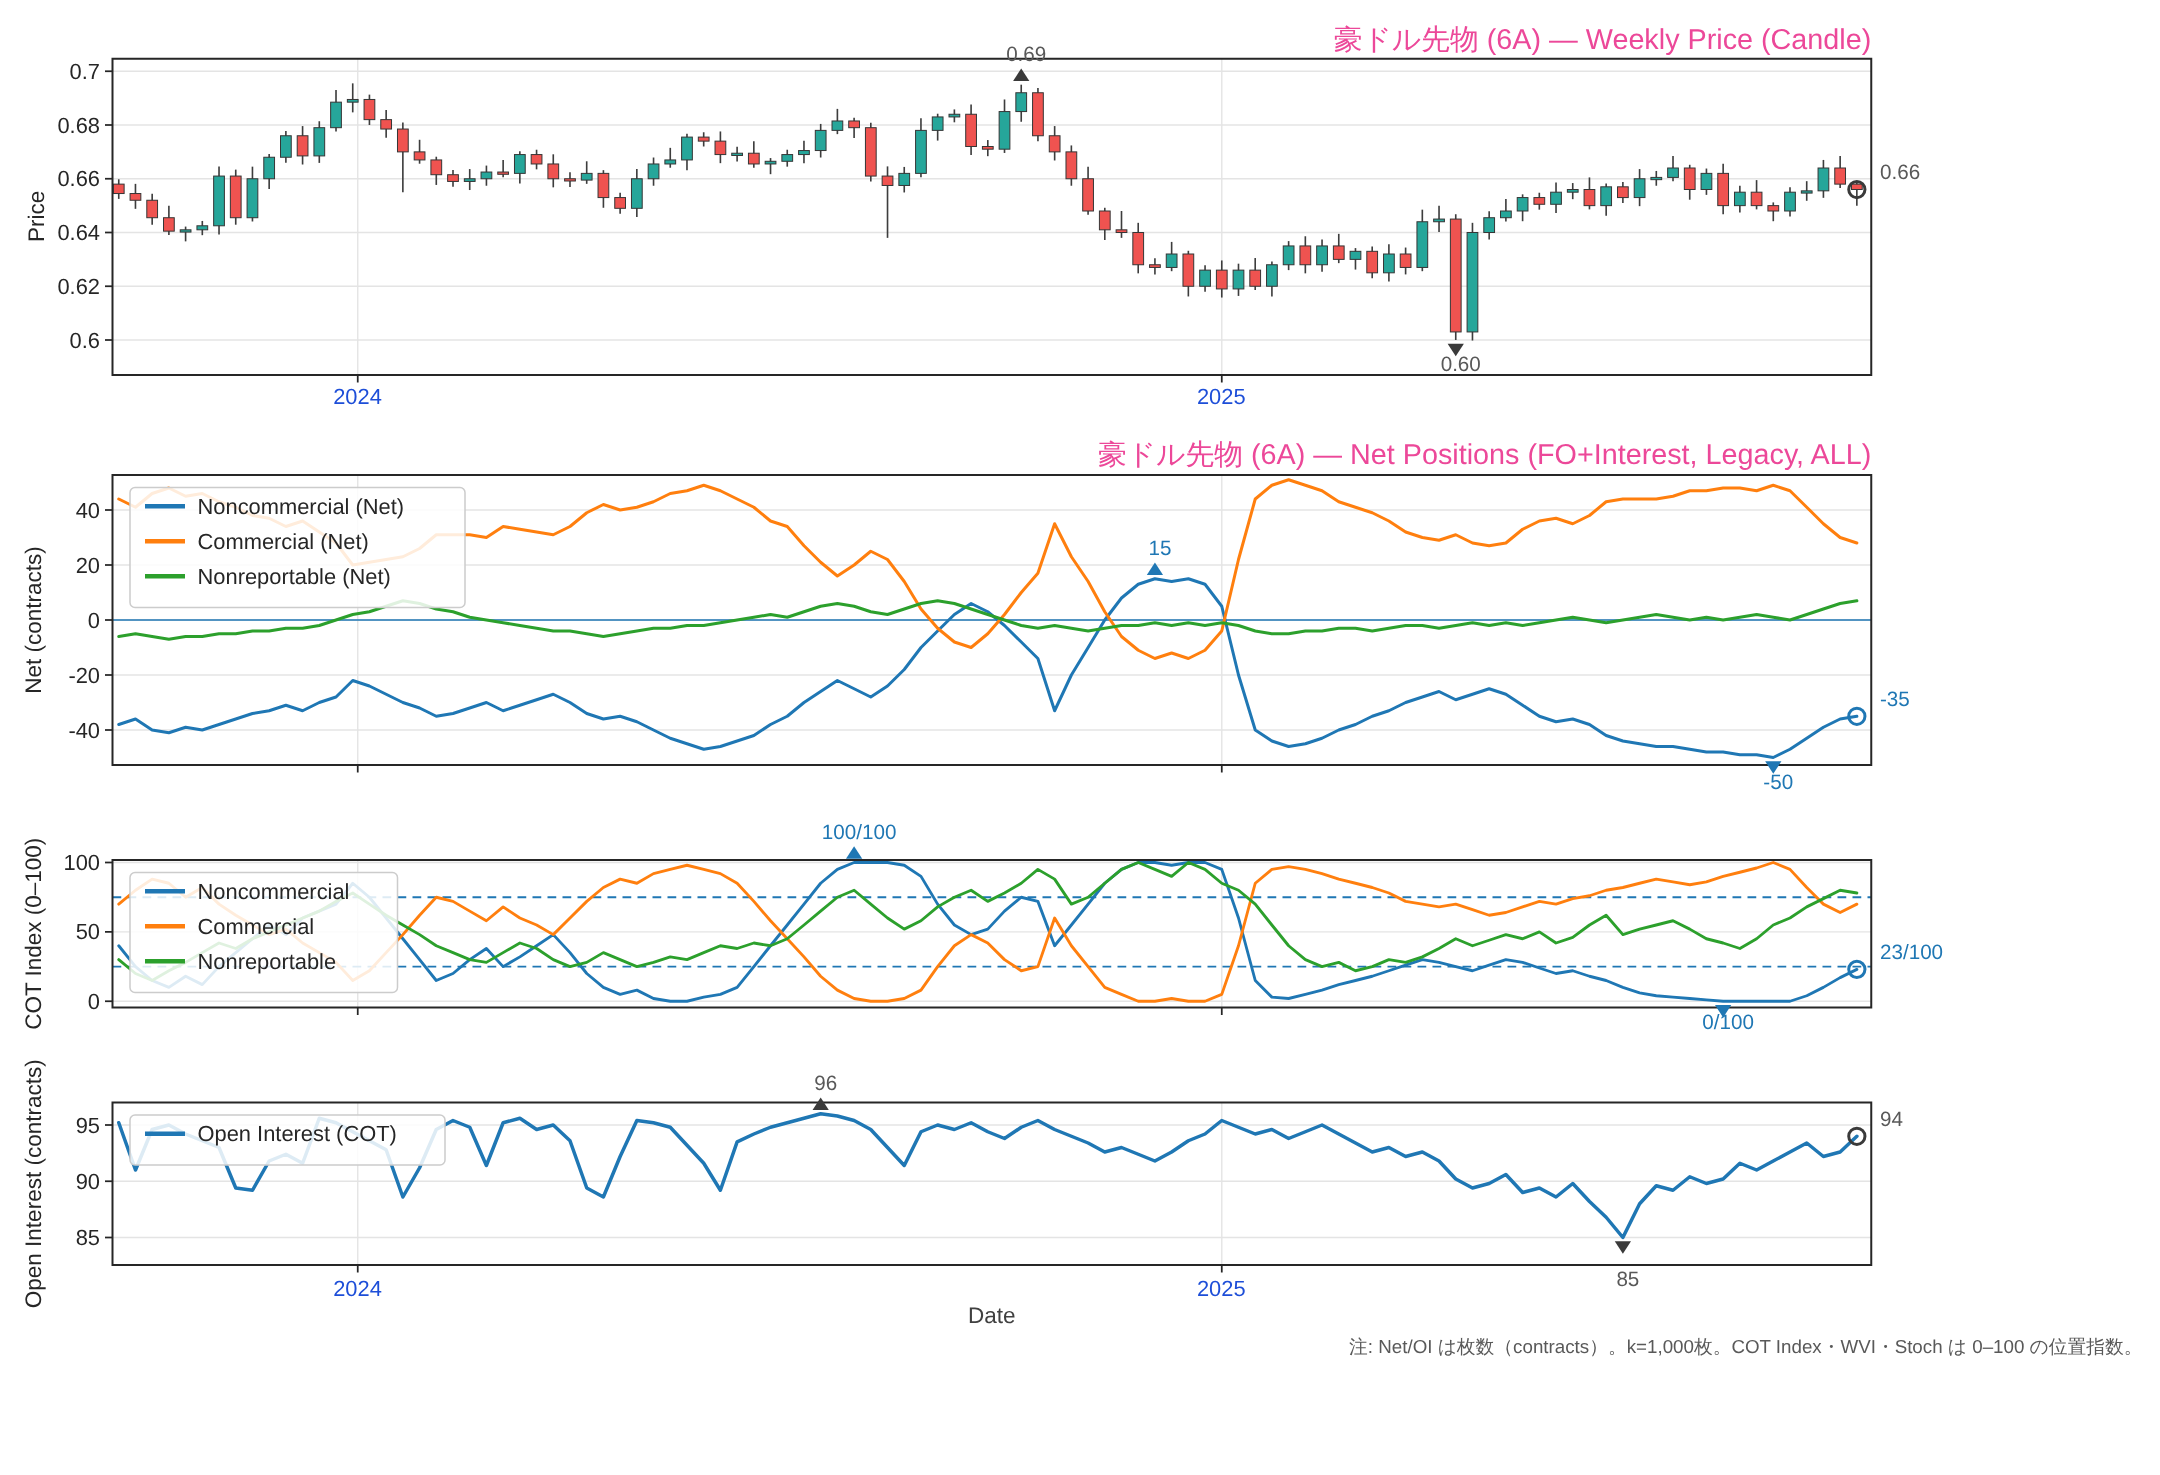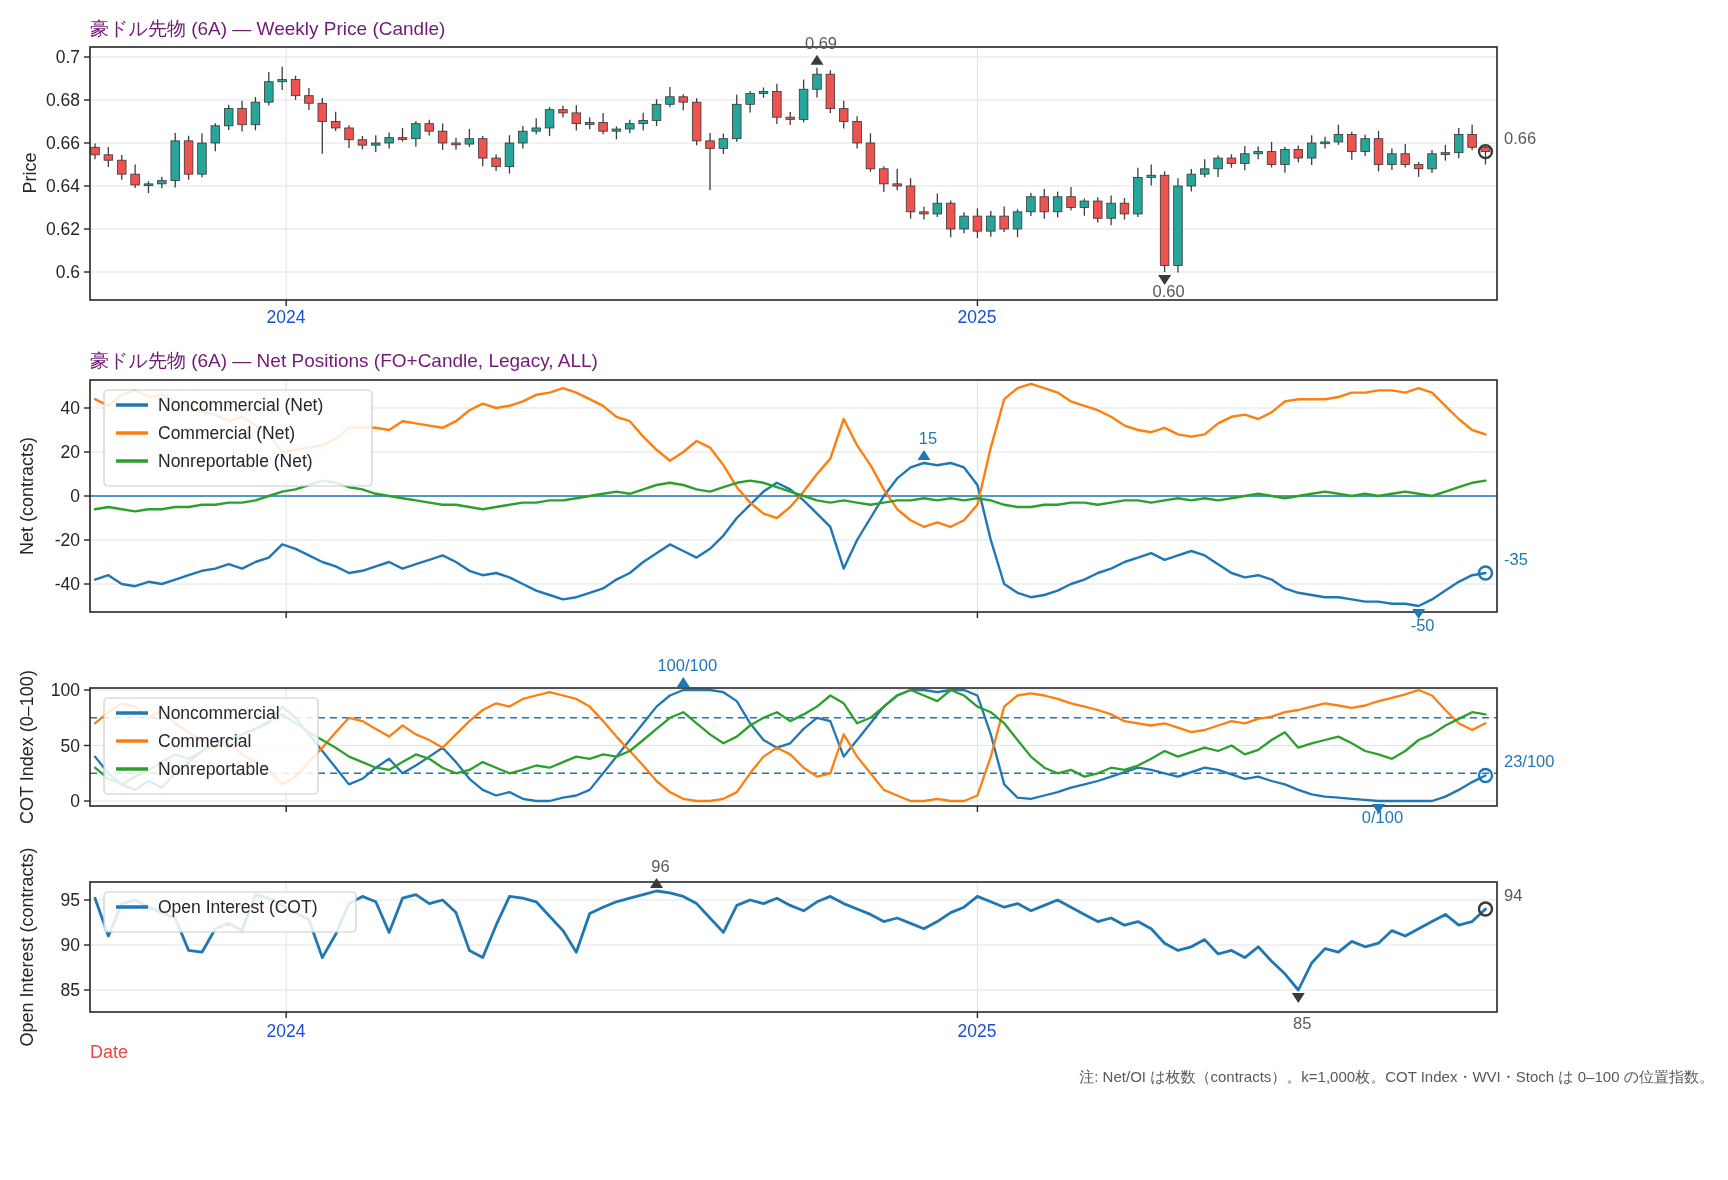--- a/index.html
+++ b/index.html
@@ -1,22 +1,22 @@
 <!DOCTYPE html>
 <html><head>
 <meta charset="utf-8">
 <style>
   html,body{margin:0;padding:0;background:#ffffff;}
   .fig{position:relative;width:1728px;height:1180px;background:#ffffff;
        font-family:"Liberation Sans",sans-serif;color:#262626;overflow:hidden;}
-  .title{position:absolute;left:90px;width:1407px;text-align:left;font-size:19px;color:#701a75;}
+  .title{position:absolute;left:90px;width:1407px;text-align:right;font-size:23px;color:#ec4899;}
   .ylab{position:absolute;transform:translate(-50%,-50%) rotate(-90deg);white-space:nowrap;
         font-size:18px;color:#262626;}
   .xtick{position:absolute;transform:translateX(-50%);font-size:17.5px;color:#1d4ed8;}
-  .xlabel{position:absolute;left:90px;width:1407px;font-size:18px;color:#ef4444;}
+  .xlabel{position:absolute;left:90px;width:1407px;text-align:center;font-size:18px;color:#404040;}
   .note{position:absolute;right:14px;font-size:15px;color:#595959;white-space:nowrap;}
   svg{position:absolute;left:0;top:0;}
   svg text{font-family:"Liberation Sans",sans-serif;}
 </style>
 </head>
 <body>
 
 <div class="fig">
   <svg id="chart-svg" width="1728" height="1180" viewBox="0 0 1728 1180">
       <g>
@@ -387,21 +387,21 @@
           <text x="1302.3" y="1029" font-size="16.5" fill="#595959" text-anchor="middle">85</text>
         </g>
         <g>
           <circle cx="1485.48" cy="909" r="6.5" fill="none" stroke="#3a3a3a" stroke-width="2.4"></circle>
           <text x="1504" y="901" font-size="16.5" fill="#595959" text-anchor="start">94</text>
         </g>
       </g>
     </svg>
 
   <div class="title" style="top:16px;">豪ドル先物 (6A) — Weekly Price (Candle)</div>
-  <div class="title" style="top:348px;">豪ドル先物 (6A) — Net Positions (FO+Candle, Legacy, ALL)</div>
+  <div class="title" style="top:348px;">豪ドル先物 (6A) — Net Positions (FO+Interest, Legacy, ALL)</div>
 
   <div class="ylab" style="left:30px;top:173px;">Price</div>
   <div class="ylab" style="left:27px;top:496px;">Net (contracts)</div>
   <div class="ylab" style="left:27px;top:747px;">COT Index (0–100)</div>
   <div class="ylab" style="left:27px;top:947px;">Open Interest (contracts)</div>
 
   <div class="xtick" style="left:286px;top:307px;">2024</div>
   <div class="xtick" style="left:977px;top:307px;">2025</div>
   <div class="xtick" style="left:286px;top:1021px;">2024</div>
   <div class="xtick" style="left:977px;top:1021px;">2025</div>

